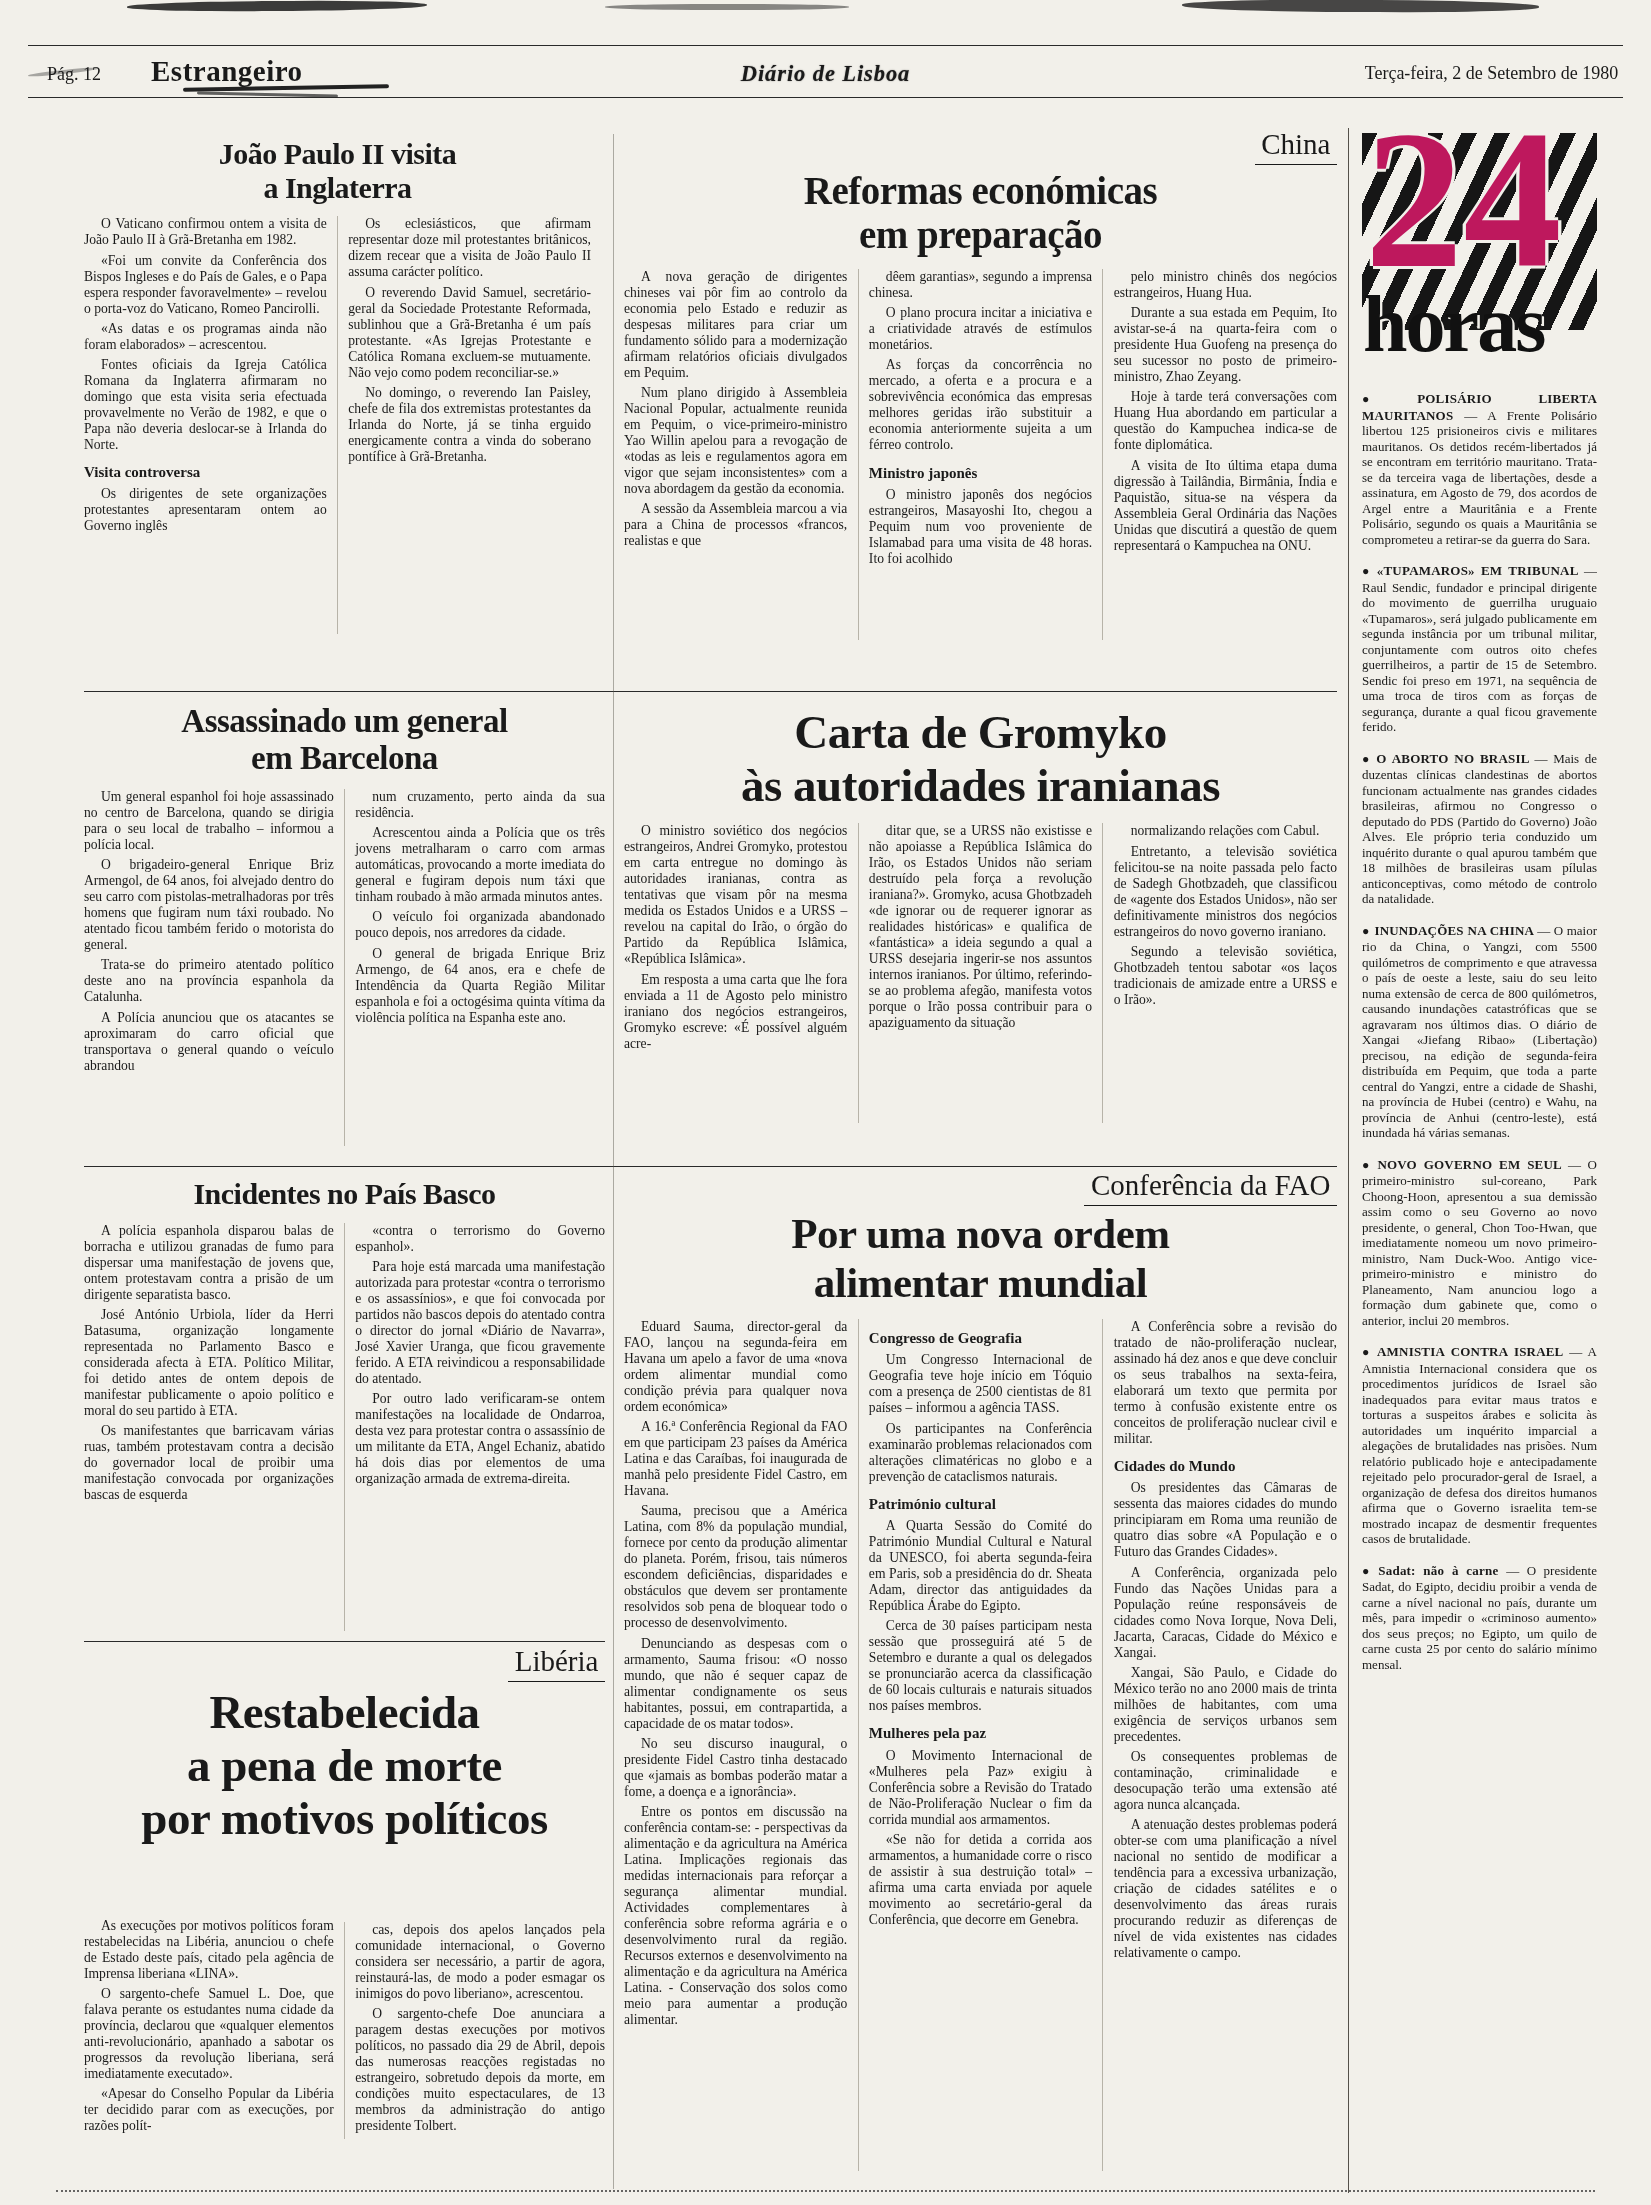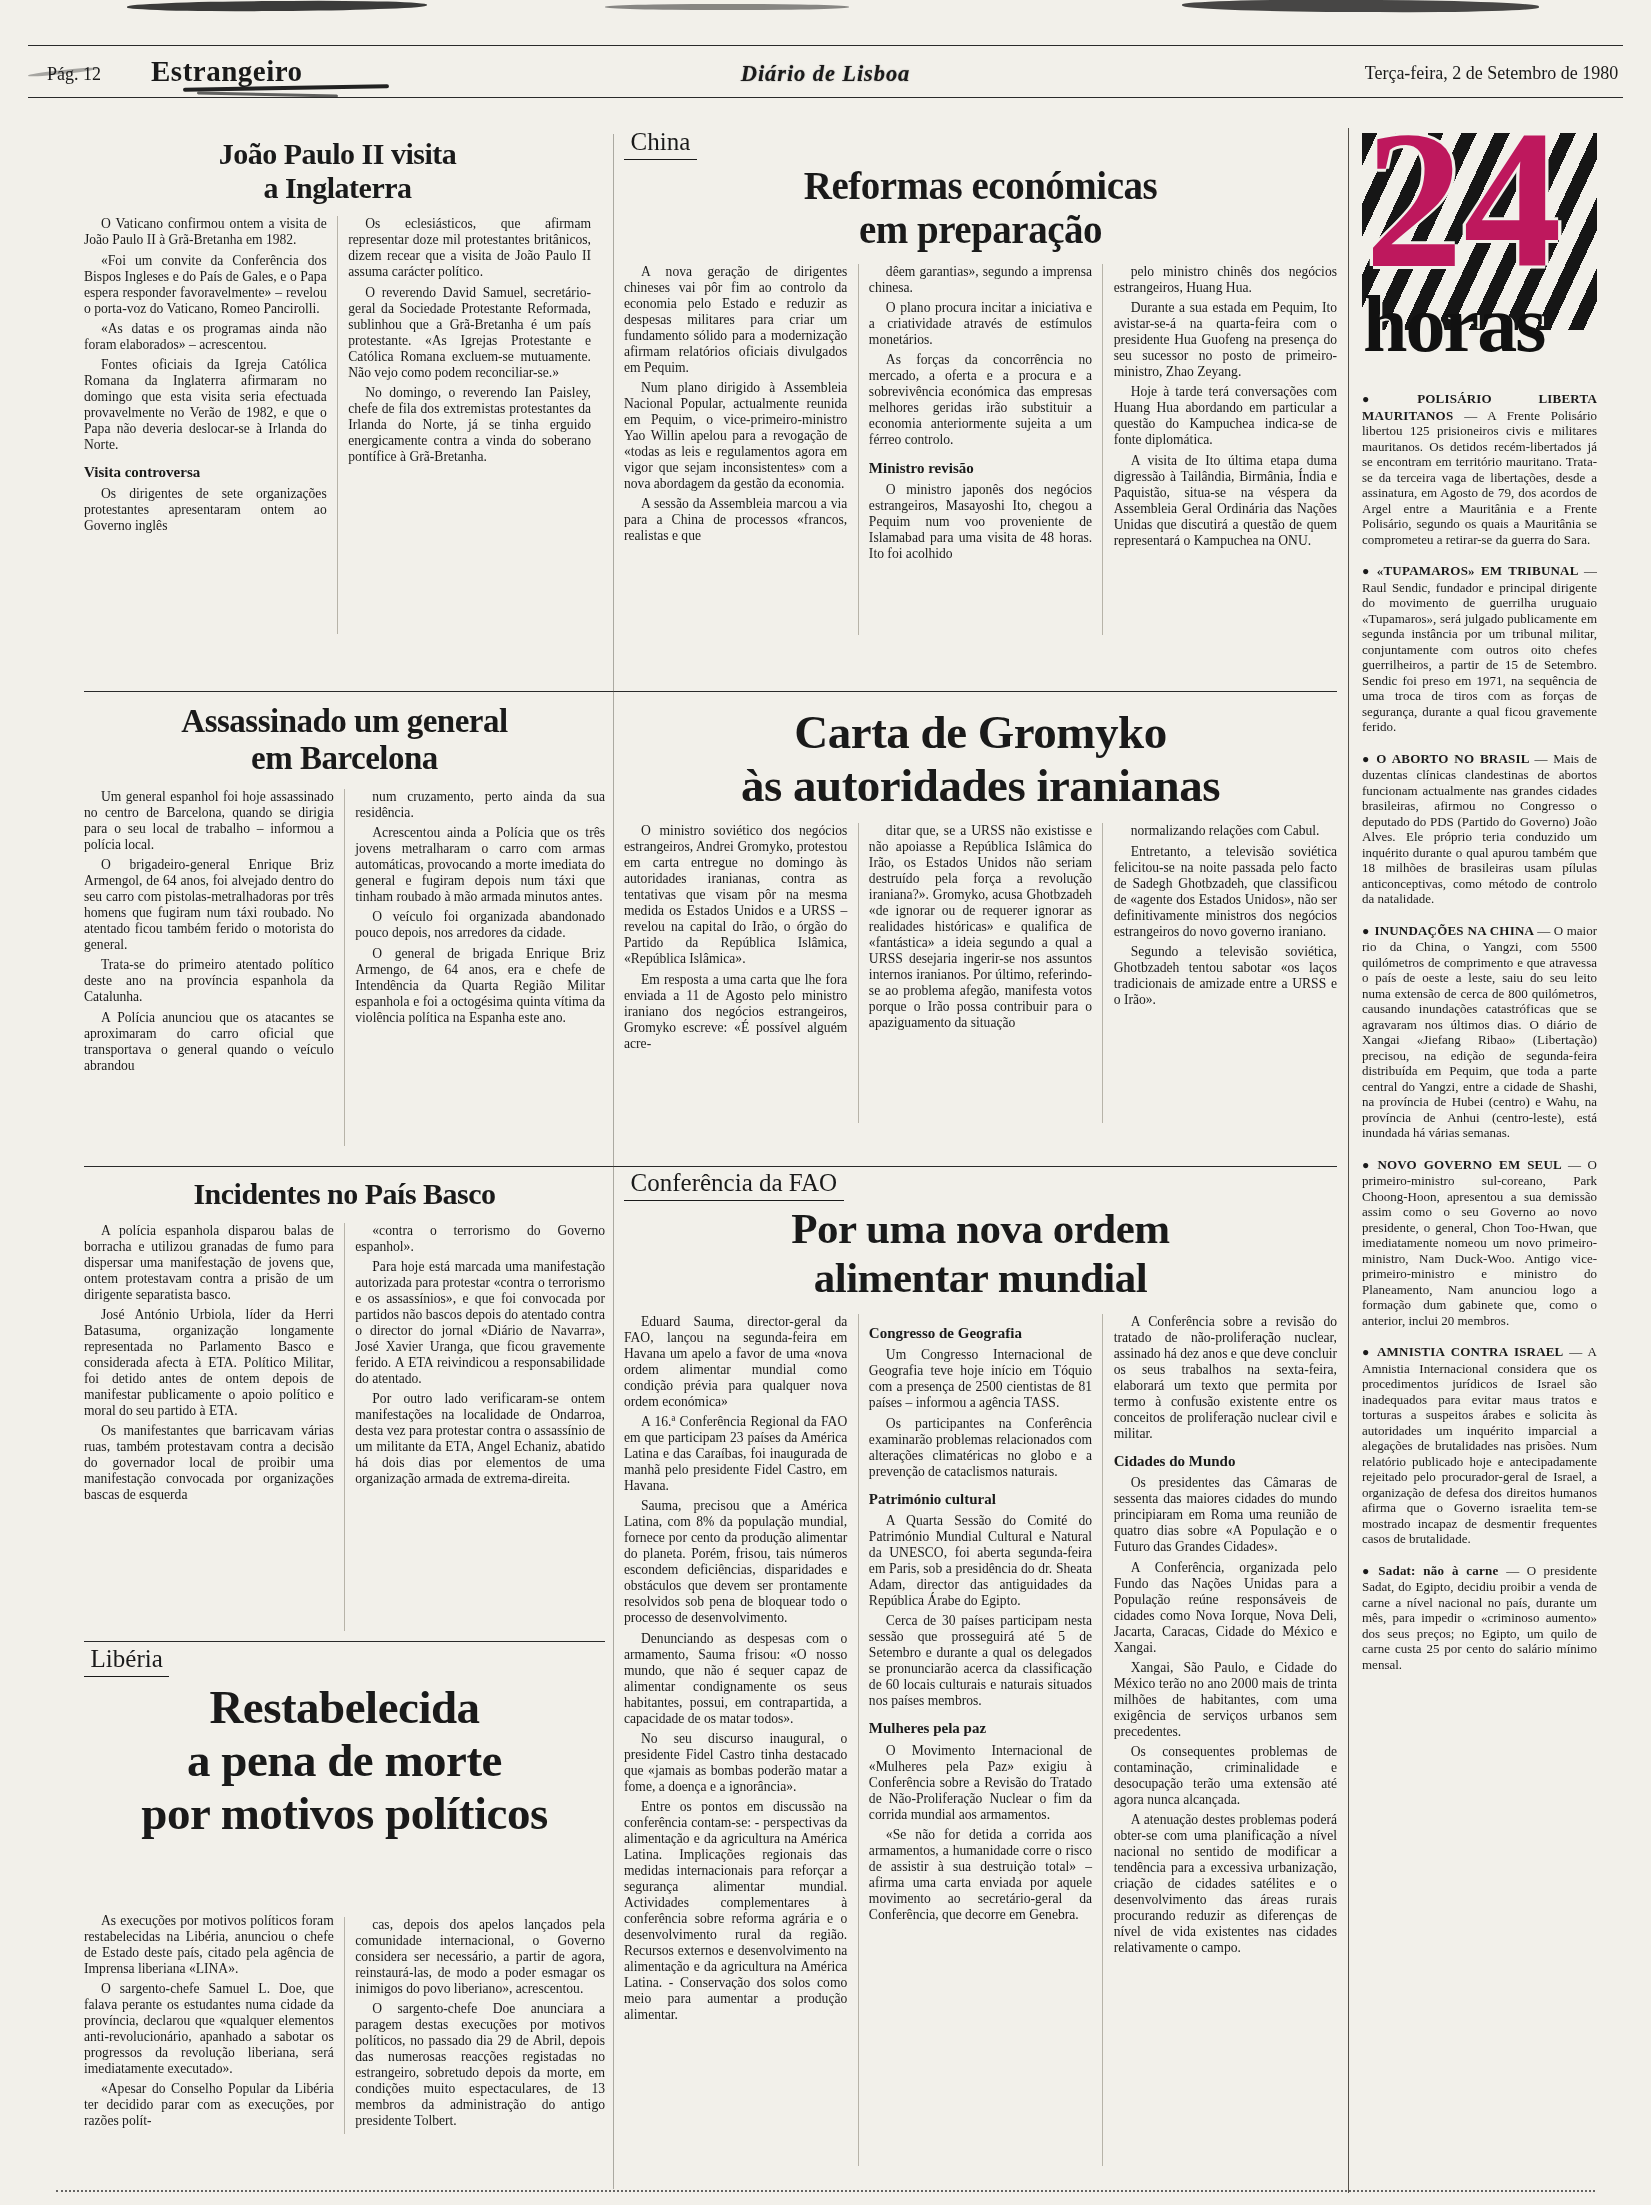--- a/index.html
+++ b/index.html
@@ -38,21 +38,21 @@
   header{position:absolute;left:28px;top:51px;width:1595px;height:45px;}
   .pagnum{position:absolute;left:19px;top:13px;font-size:18px;}
   .section{position:absolute;left:123px;top:3.8px;font-size:29px;font-weight:bold;letter-spacing:0.5px;}
   .masthead{position:absolute;left:50%;top:10.3px;transform:translateX(-50%);
     font-size:22.5px;font-weight:bold;font-style:italic;letter-spacing:0.9px;
     text-shadow:0 0 1.4px rgba(20,20,20,.55);}
   .date{position:absolute;right:4.7px;top:12.2px;font-size:18px;}
 
   
   .article{position:absolute;overflow:hidden;}
-  .kicker{display:block;text-align:left;font-size:25px;margin:0 0 4.7px;}
+  .kicker{display:block;text-align:right;font-size:29px;margin:0 0 4.7px;}
   .kicker span{display:inline-block;border-bottom:1.4px solid #1a1a1a;padding:0 6.6px 2.8px;}
   .title{font-weight:bold;text-align:center;white-space:pre-line;margin:0;line-height:1.12;letter-spacing:-0.5px;}
   .cols{display:flex;overflow:hidden;margin-top:12.2px;}
   .col{flex:1;padding:0 10.3px;border-left:0.5px solid #b7b3a8;min-width:0;}
   .col:first-child{border-left:none;padding-left:0;}
   .col:last-child{padding-right:0;}
   .para{margin:0 0 4.2px;text-indent:17px;text-align:justify;font-size:13.6px;line-height:16px;}
   .subhead{font-weight:bold;font-size:15px;margin:11.3px 0 5.6px;line-height:1.1;}
 
   
@@ -152,21 +152,21 @@
     <div class="cols">
       <div class="col">
           <p class="para">A nova geração de dirigentes chineses vai pôr fim ao controlo da economia pelo Estado e reduzir as despesas militares para criar um fundamento sólido para a modernização afirmam relatórios oficiais divulgados em Pequim.</p>
           <p class="para">Num plano dirigido à Assembleia Nacional Popular, actualmente reunida em Pequim, o vice-primeiro-ministro Yao Willin apelou para a revogação de «todas as leis e regulamentos agora em vigor que sejam inconsistentes» com a nova abordagem da gestão da economia.</p>
           <p class="para">A sessão da Assembleia marcou a via para a China de processos «francos, realistas e que</p>
         </div>
       <div class="col">
           <p class="para">dêem garantias», segundo a imprensa chinesa.</p>
           <p class="para">O plano procura incitar a iniciativa e a criatividade através de estímulos monetários.</p>
           <p class="para">As forças da concorrência no mercado, a oferta e a procura e a sobrevivência económica das empresas melhores geridas irão substituir a economia anteriormente sujeita a um férreo controlo.</p>
-          <h4 class="subhead">Ministro revisão</h4>
+          <h4 class="subhead">Ministro japonês</h4>
           <p class="para">O ministro japonês dos negócios estrangeiros, Masayoshi Ito, chegou a Pequim num voo proveniente de Islamabad para uma visita de 48 horas. Ito foi acolhido</p>
         </div>
       <div class="col">
           <p class="para">pelo ministro chinês dos negócios estrangeiros, Huang Hua.</p>
           <p class="para">Durante a sua estada em Pequim, Ito avistar-se-á na quarta-feira com o presidente Hua Guofeng na presença do seu sucessor no posto de primeiro-ministro, Zhao Zeyang.</p>
           <p class="para">Hoje à tarde terá conversações com Huang Hua abordando em particular a questão do Kampuchea indica-se de fonte diplomática.</p>
           <p class="para">A visita de Ito última etapa duma digressão à Tailândia, Birmânia, Índia e Paquistão, situa-se na véspera da Assembleia Geral Ordinária das Nações Unidas que discutirá a questão de quem representará o Kampuchea na ONU.</p>
         </div>
     </div>
   </section>

